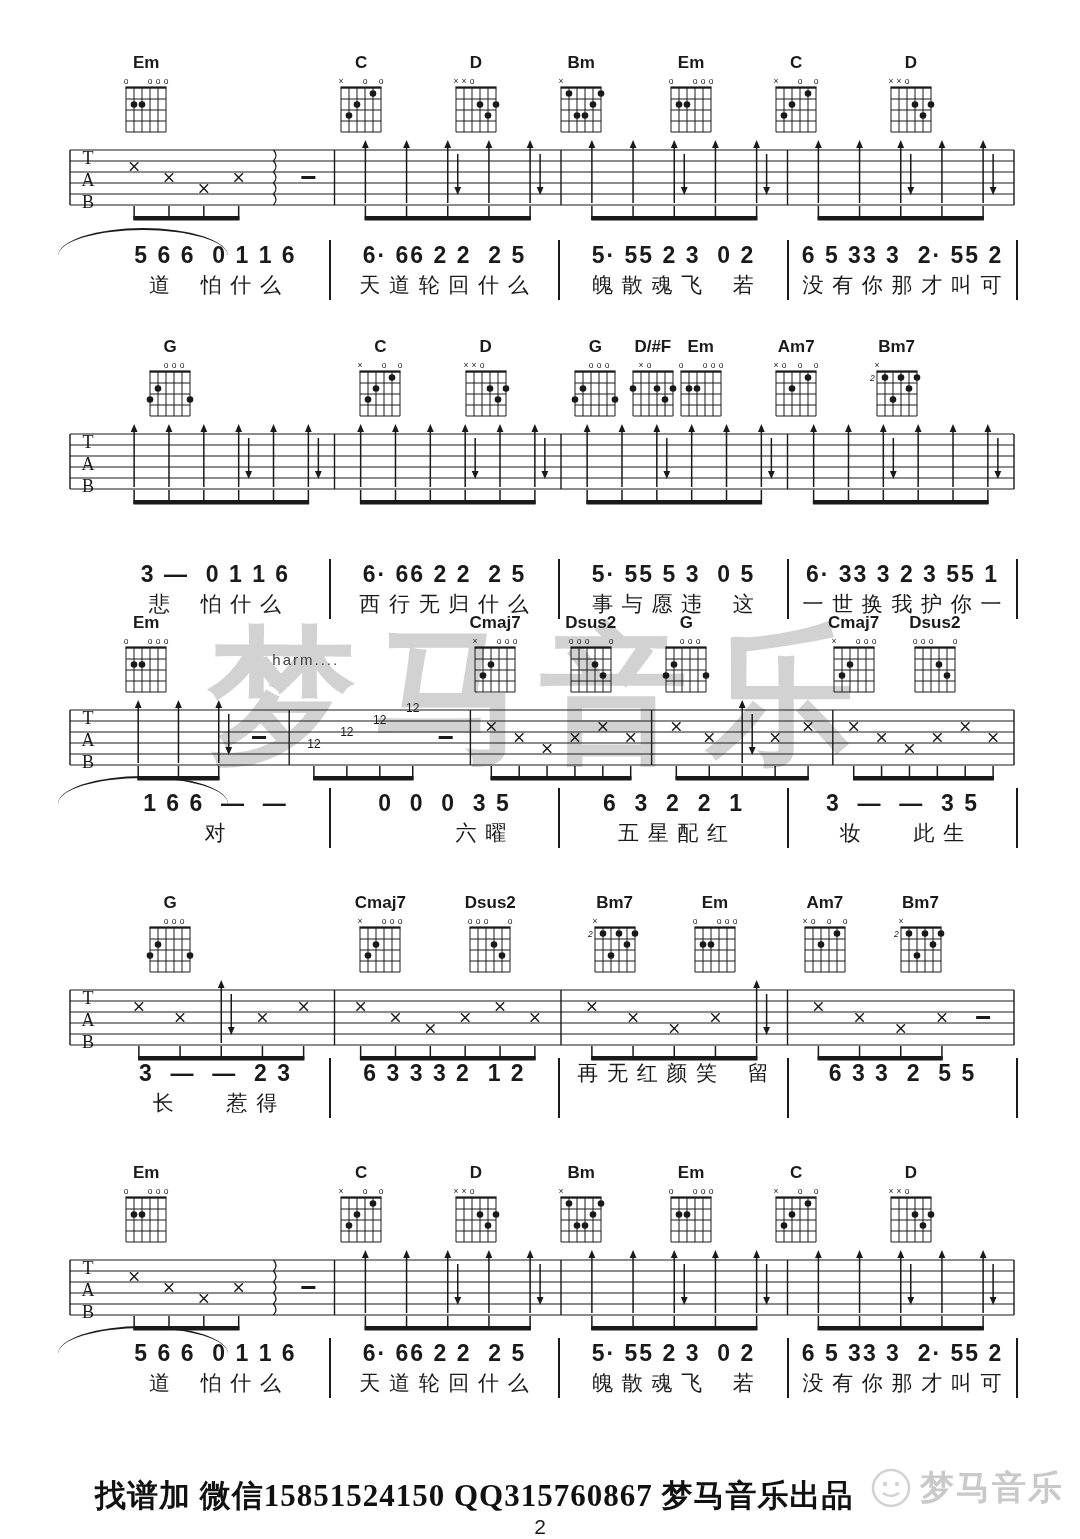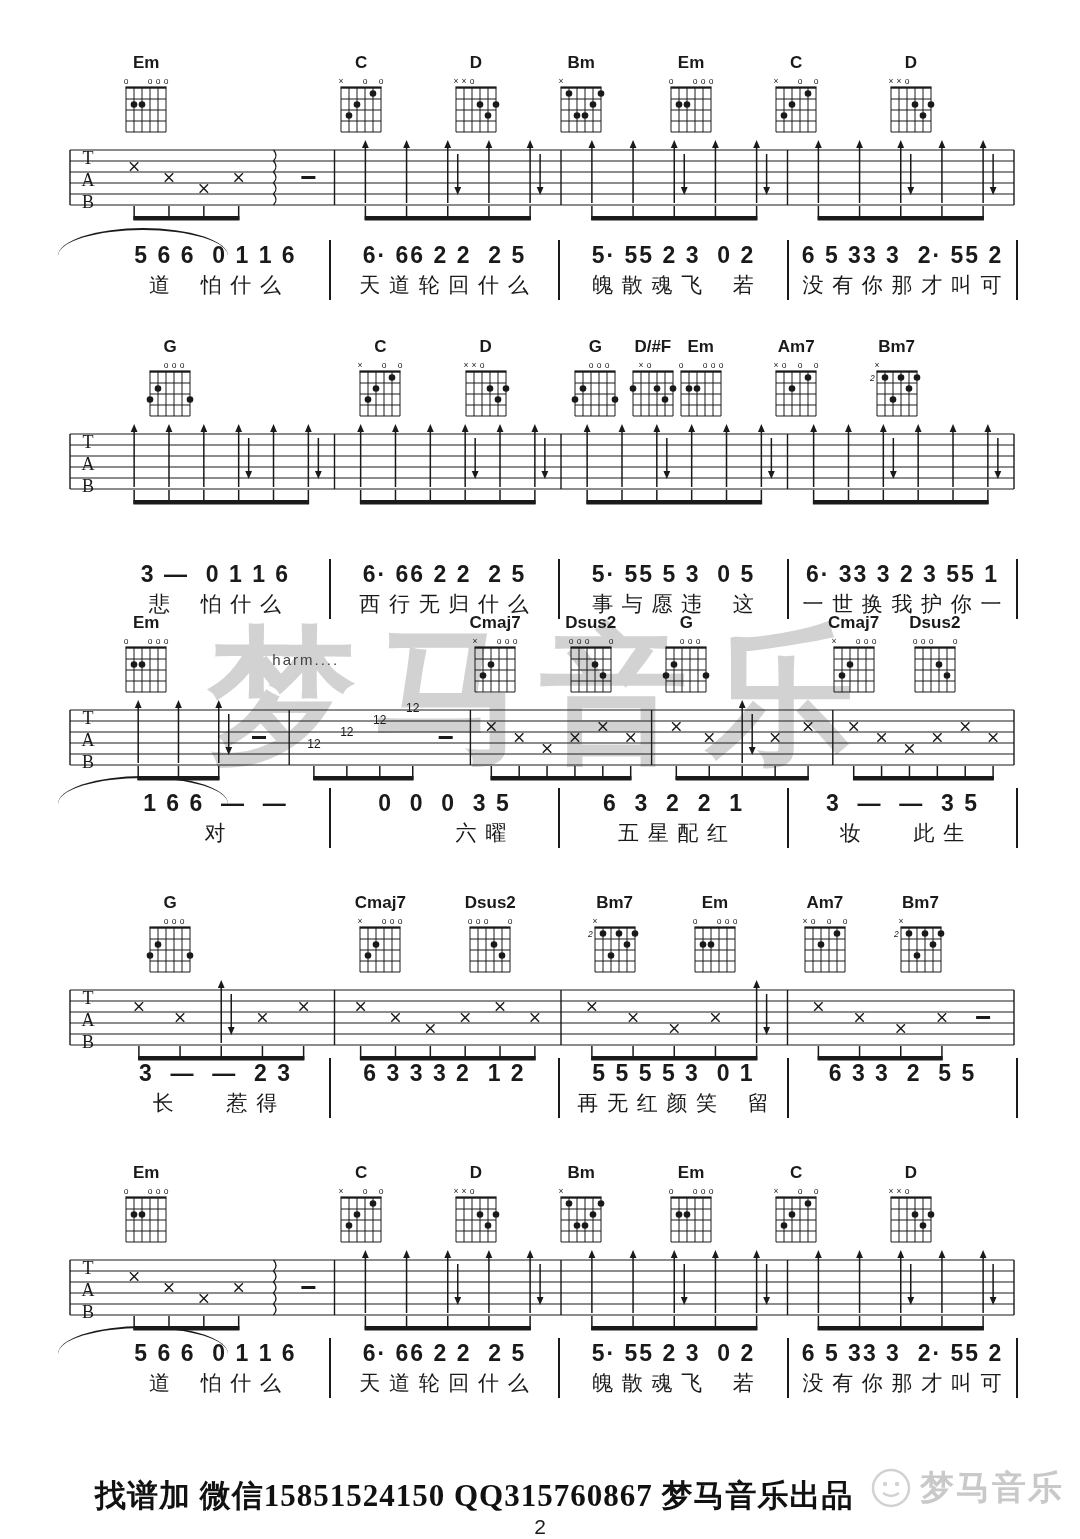--- a/index.html
+++ b/index.html
@@ -1323,21 +1323,20 @@
       <div class="lyric-line" style="top: 1058px;">
         <div class="measures">
           <div class="measure">
             <span class="num">3  —  —  2 3</span>
             <div class="lyr">长　　 惹 得</div>
           </div>
           <div class="measure">
             <span class="num">6 3 3 3 2  1 2</span>
           </div>
           <div class="measure">
-            <span class="num">5 5 5 5 3  0 1</span>
             <div class="lyr">再 无 红 颜 笑　 留</div>
           </div>
           <div class="measure">
             <span class="num">6 3 3  2  5 5</span>
           </div>
         </div>
       </div>
       <div class="lyric-line" style="top: 1338px;">
         <div class="arc"></div>
         <div class="measures">

